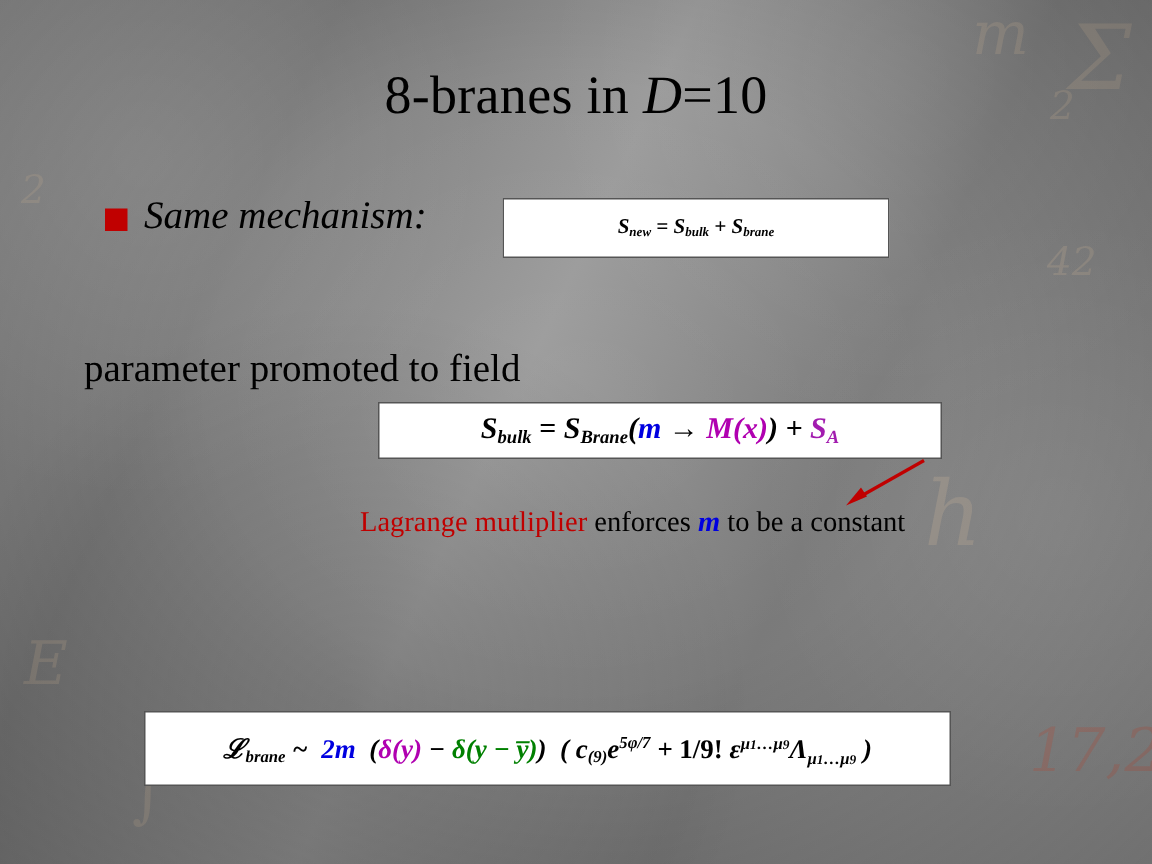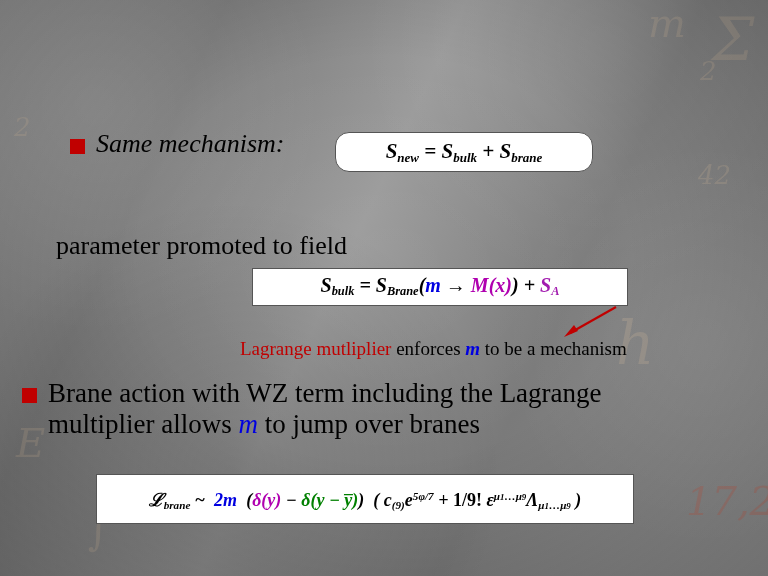--- a/index.html
+++ b/index.html
@@ -114,23 +114,22 @@
   .magenta { color: #b000b0; }
   .purple { color: #a21caf; }
   .green { color: #008000; }
   .red { color: #c00000; }
 
   #formula1 {
     left: 335px;
     top: 132px;
     width: 256px;
     height: 38px;
-    font-size: 21px;
+    font-size: 14px;
     font-weight: bold;
-    border-radius: 14px;
   }
   #formula2 {
     left: 252px;
     top: 268px;
     width: 374px;
     height: 36px;
     font-size: 20px;
     font-weight: bold;
   }
   #formula3 {
@@ -172,20 +171,21 @@
   <div class="chalk sm" style="left:700px; top:56px;">2</div>
   <div class="chalk mid red" style="left:686px; top:478px;">17,2</div>
   <div class="chalk mid" style="left:16px; top:420px;">E</div>
   <div class="chalk sm" style="left:14px; top:112px;">2</div>
   <div class="chalk big" style="left:616px; top:308px;">h</div>
   <div class="chalk sm" style="left:698px; top:160px;">42</div>
   <div class="chalk mid" style="left:88px; top:508px;">∫</div>
 
   <div class="vignette"></div>
 
+  <div id="title"><span>8-branes in </span><span class="it">D</span><span>=10</span></div>
 
   <div class="bullet-row" style="left:22px; top:129px; width:300px;padding-left:48px;">
     <div class="bullet-sq"></div>
     <div class="bullet-text italic">Same mechanism:</div>
   </div>
 
   <div class="formula" id="formula1">
     <span class="f-italic">S<span class="sub">new</span>&nbsp;=&nbsp;S<span class="sub">bulk</span>&nbsp;+&nbsp;S<span class="sub">brane</span></span>
   </div>
 
@@ -193,26 +193,22 @@
 
   <div class="formula" id="formula2">
     <span class="f-italic">S<span class="sub">bulk</span>&nbsp;=&nbsp;S<span class="sub">Brane</span>(<span class="blue">m</span>&nbsp;→&nbsp;<span class="magenta">M</span><span class="magenta">(x)</span>)&nbsp;+&nbsp;<span class="purple">S<span class="sub">A</span></span></span>
   </div>
 
   <svg id="arrow" viewBox="0 0 60 34">
     <line x1="56" y1="2" x2="10" y2="28" stroke="#c00000" stroke-width="2.2"></line>
     <polygon points="4,32 18,26 14,20" fill="#c00000"></polygon>
   </svg>
 
-  <div id="lagrange-note"><span class="lg">Lagrange mutliplier</span><span> enforces </span><span class="m">m</span><span> to be a mechanism</span></div>
-
-  <div class="bullet-row" style="left:22px; top:378px; width:740px;">
-    <div class="bullet-sq"></div>
-    <div class="bullet-text"><span>Brane action with WZ term including the Lagrange</span><br><span>multiplier allows </span><span class="blue mi">m</span><span> to jump over branes</span></div>
-  </div>
+  <div id="lagrange-note"><span class="lg">Lagrange mutliplier</span><span> enforces </span><span class="m">m</span><span> to be a constant</span></div>
+
 
   <div class="formula" id="formula3">
     <span class="f-italic">
       ℒ<span class="sub">brane</span>&nbsp;~&nbsp;&nbsp;<span class="blue">2m</span>&nbsp;
       (<span class="magenta">δ(y)</span>&nbsp;−&nbsp;<span class="green">δ(y&nbsp;−&nbsp;y̅)</span>)
       &nbsp;(&nbsp;c<span class="sub">(9)</span>e<span class="sup">5φ/7</span>&nbsp;+&nbsp;<span style="font-style:normal;">1/9!</span>&nbsp;ε<span class="sup">μ<span style="font-size:0.8em;">1</span>…μ<span style="font-size:0.8em;">9</span></span>Λ<span class="sub">μ<span style="font-size:0.8em;">1</span>…μ<span style="font-size:0.8em;">9</span></span>&nbsp;)
     </span>
   </div>
 
 </div>

